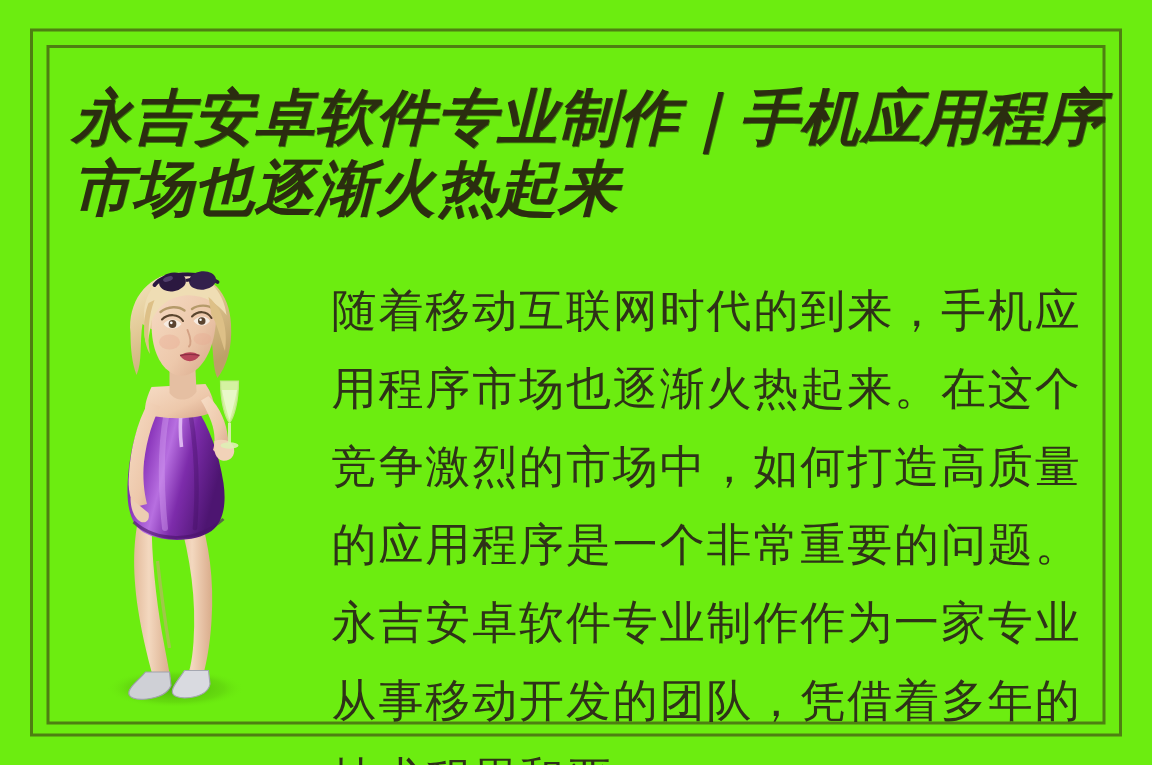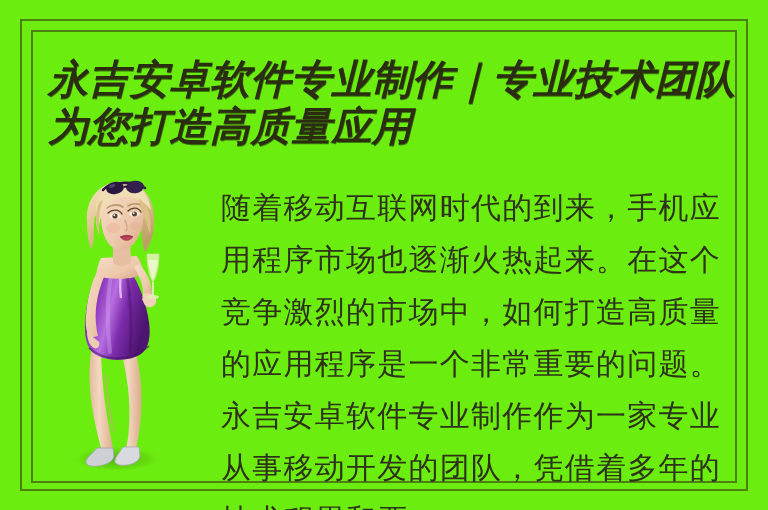--- a/index.html
+++ b/index.html
@@ -82,21 +82,21 @@
   .illustration svg { display: block; width: 100%; height: 100%; }
 </style>
 </head>
 <body>
 
 <div id="canvas" style="background: rgb(108, 237, 16);">
 
   <div class="frame-outer" style="border-color: rgb(78, 127, 18);"></div>
   <div class="frame-inner" style="border-color: rgb(78, 127, 18);"></div>
 
-  <div class="headline" style="color: rgb(43, 45, 16);">永吉安卓软件专业制作｜专业技术团队为您打造高质量应用</div>
+  <div class="headline" style="color: rgb(43, 45, 16);">永吉安卓软件专业制作｜手机应用程序市场也逐渐火热起来</div>
 
   <div class="illustration">
     <svg viewBox="0 0 130 295" xmlns="http://www.w3.org/2000/svg" aria-hidden="true">
       <defs>
         <linearGradient id="gDress" x1="0" y1="0" x2="1" y2="0.35">
           <stop offset="0%" stop-color="#5d1b86"></stop>
           <stop offset="28%" stop-color="#8d39bd"></stop>
           <stop offset="48%" stop-color="#b76fe0"></stop>
           <stop offset="68%" stop-color="#7d2cab"></stop>
           <stop offset="100%" stop-color="#4d1571"></stop>

